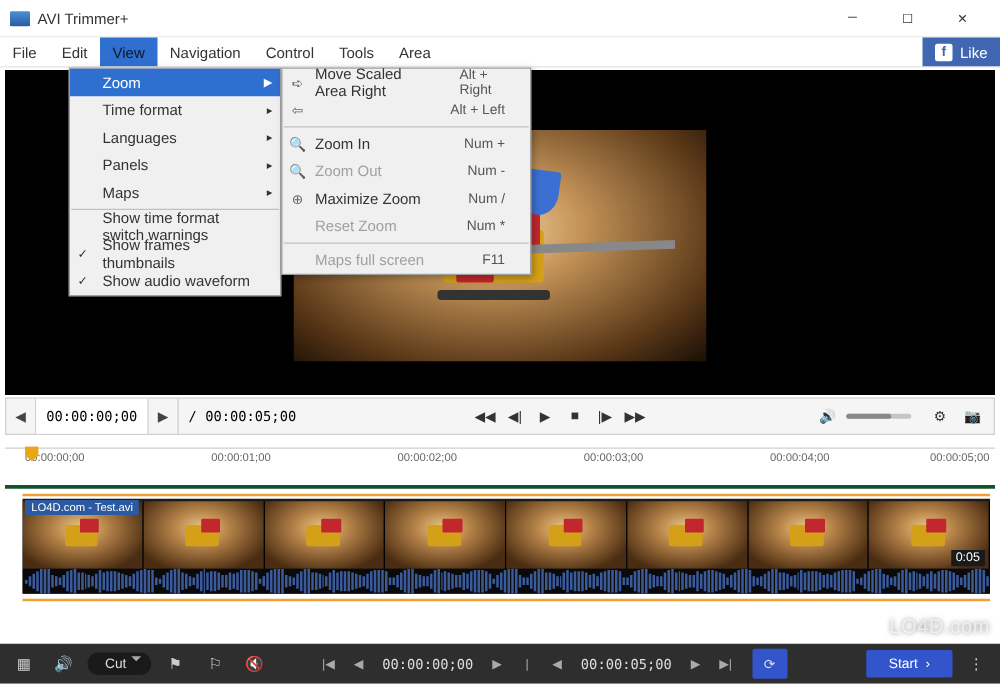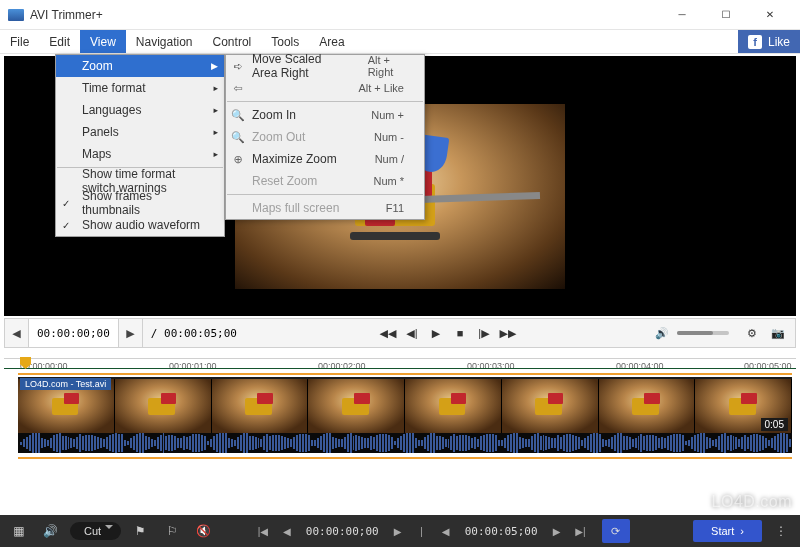--- a/index.html
+++ b/index.html
@@ -7,21 +7,21 @@
 
 
 .titlebar { height: 30px; background: #fff; border-bottom: 1px solid #e5e5e5; display: flex; align-items: center; padding: 0 8px; }
 .titlebar .app-icon { width: 16px; height: 12px; background: linear-gradient(#4a90d9, #2c5aa0); margin-right: 6px; border-radius: 1px; }
 .titlebar .title { font-size: 12px; color: #333; flex: 1; }
 .winbtn { width: 44px; height: 30px; display: flex; align-items: center; justify-content: center; color: #333; font-size: 10px; cursor: pointer; }
 
 
 .menubar { height: 24px; background: #fff; display: flex; align-items: stretch; font-size: 12px; border-bottom: 1px solid #e5e5e5; }
 .menubar .mitem { padding: 0 10px; display: flex; align-items: center; color: #333; cursor: pointer; }
-.menubar .mitem.active { background: #2f6fcf; color: #ffffff; }
+.menubar .mitem.active { background: #2f6fcf; color: #0f172a; }
 .menubar .spacer { flex: 1; }
 .fb-btn { background: #4267b2; color: #fff; display: flex; align-items: center; padding: 0 10px; font-size: 12px; gap: 6px; }
 .fb-btn .fb-icon { width: 14px; height: 14px; background: #fff; color: #4267b2; border-radius: 2px; display: flex; align-items: center; justify-content: center; font-weight: bold; font-size: 11px; }
 
 
 .dropdown { position: absolute; background: #f0f0f0; border: 1px solid #a0a0a0; box-shadow: 2px 2px 6px rgba(0,0,0,0.3); font-size: 12px; z-index: 100; }
 .drow { display: flex; align-items: center; height: 22px; padding: 0 20px 0 26px; position: relative; color: #333; cursor: pointer; }
 .drow.highlight { background: #2f6fcf; color: #fff; }
 .drow.disabled { color: #a0a0a0; }
 .drow .check { position: absolute; left: 6px; font-size: 10px; }
@@ -54,21 +54,21 @@
 .pb-right { display: flex; align-items: center; gap: 4px; padding-right: 6px; }
 .vol-slider { width: 52px; height: 4px; background: #c5c5c5; position: relative; border-radius: 2px; }
 .vol-slider::after { content: ""; position: absolute; left: 0; width: 70%; height: 100%; background: #888; border-radius: 2px; }
 
 
 .ruler { position: absolute; top: 358px; left: 4px; right: 4px; height: 18px; background: #fff; border-top: 1px solid #d0d0d0; font-size: 9px; color: #666; }
 .ruler .tick { position: absolute; top: 2px; }
 .playhead-marker { position: absolute; top: 357px; left: 20px; width: 11px; height: 12px; background: #e6a817; clip-path: polygon(0 0, 100% 0, 100% 60%, 50% 100%, 0 60%); z-index: 5; }
 
 
-.track-wrap { position: absolute; top: 368px; left: 4px; right: 4px; height: 110px; background: #fff; border-top: 1px solid #14532d; }
+.track-wrap { position: absolute; top: 388px; left: 4px; right: 4px; height: 110px; background: #fff; border-top: 3px solid #14532d; }
 .track { position: absolute; top: 8px; left: 14px; right: 4px; height: 76px; background: #1a1a1a; display: flex; overflow: hidden; }
 .clip-label { position: absolute; top: 1px; left: 2px; background: #2c5aa0; color: #fff; font-size: 9px; padding: 1px 5px; z-index: 2; }
 .duration-badge { position: absolute; bottom: 22px; right: 4px; background: #1a1a1a; color: #fff; font-size: 10px; padding: 1px 4px; z-index: 2; }
 .thumb { flex: 1; min-width: 0; height: 54px; background: radial-gradient(ellipse at 48% 40%, #e8c888 0%, #b8854a 30%, #4a2c12 80%); border-right: 1px solid #000; position: relative; margin-top: 2px; }
 .thumb::before { content: ""; position: absolute; left: 35%; top: 35%; width: 28%; height: 32%; background: #d4a017; border-radius: 2px; }
 .thumb::after { content: ""; position: absolute; left: 48%; top: 25%; width: 16%; height: 22%; background: #c1272d; border-radius: 1px; }
 .waveform { position: absolute; bottom: 0; left: 0; right: 0; height: 20px; background: #0a0a0a; display: flex; align-items: center; gap: 1px; padding: 0 2px; overflow: hidden; }
 .waveform span { width: 2px; background: #3a5a9a; display: inline-block; }
 .orange-line { position: absolute; left: 14px; right: 4px; height: 2px; background: #f0a030; }
 
@@ -149,21 +149,21 @@
 </div>
 
 <div class="dropdown" style="top:54px; left:225px; width:200px;">
   <div class="drow">
     <span class="dicon">➪</span>
     <span>Move Scaled Area Right</span>
     <span class="shortcut">Alt + Right</span>
   </div>
   <div class="drow">
     <span class="dicon">⇦</span>
-    <span class="shortcut">Alt + Like</span>
+    <span class="shortcut">Alt + Left</span>
   </div>
   <hr>
   <div class="drow">
     <span class="dicon">🔍</span>
     <span>Zoom In</span>
     <span class="shortcut">Num +</span>
   </div>
   <div class="drow disabled">
     <span class="dicon">🔍</span>
     <span>Zoom Out</span>

